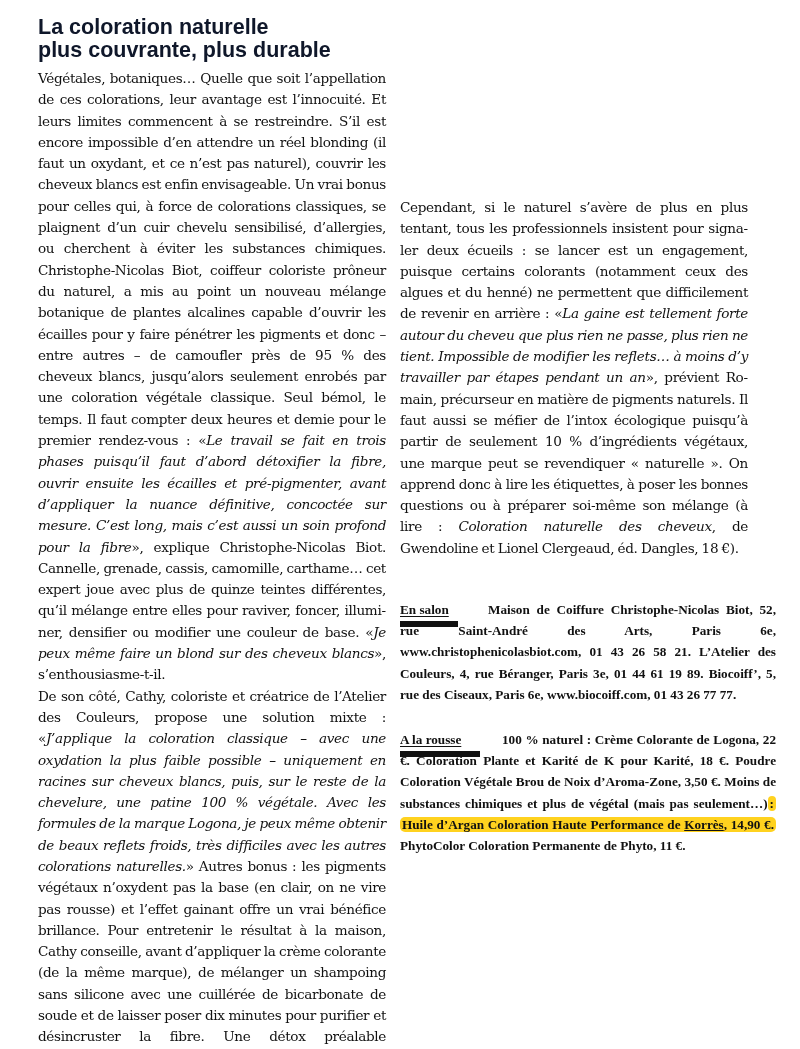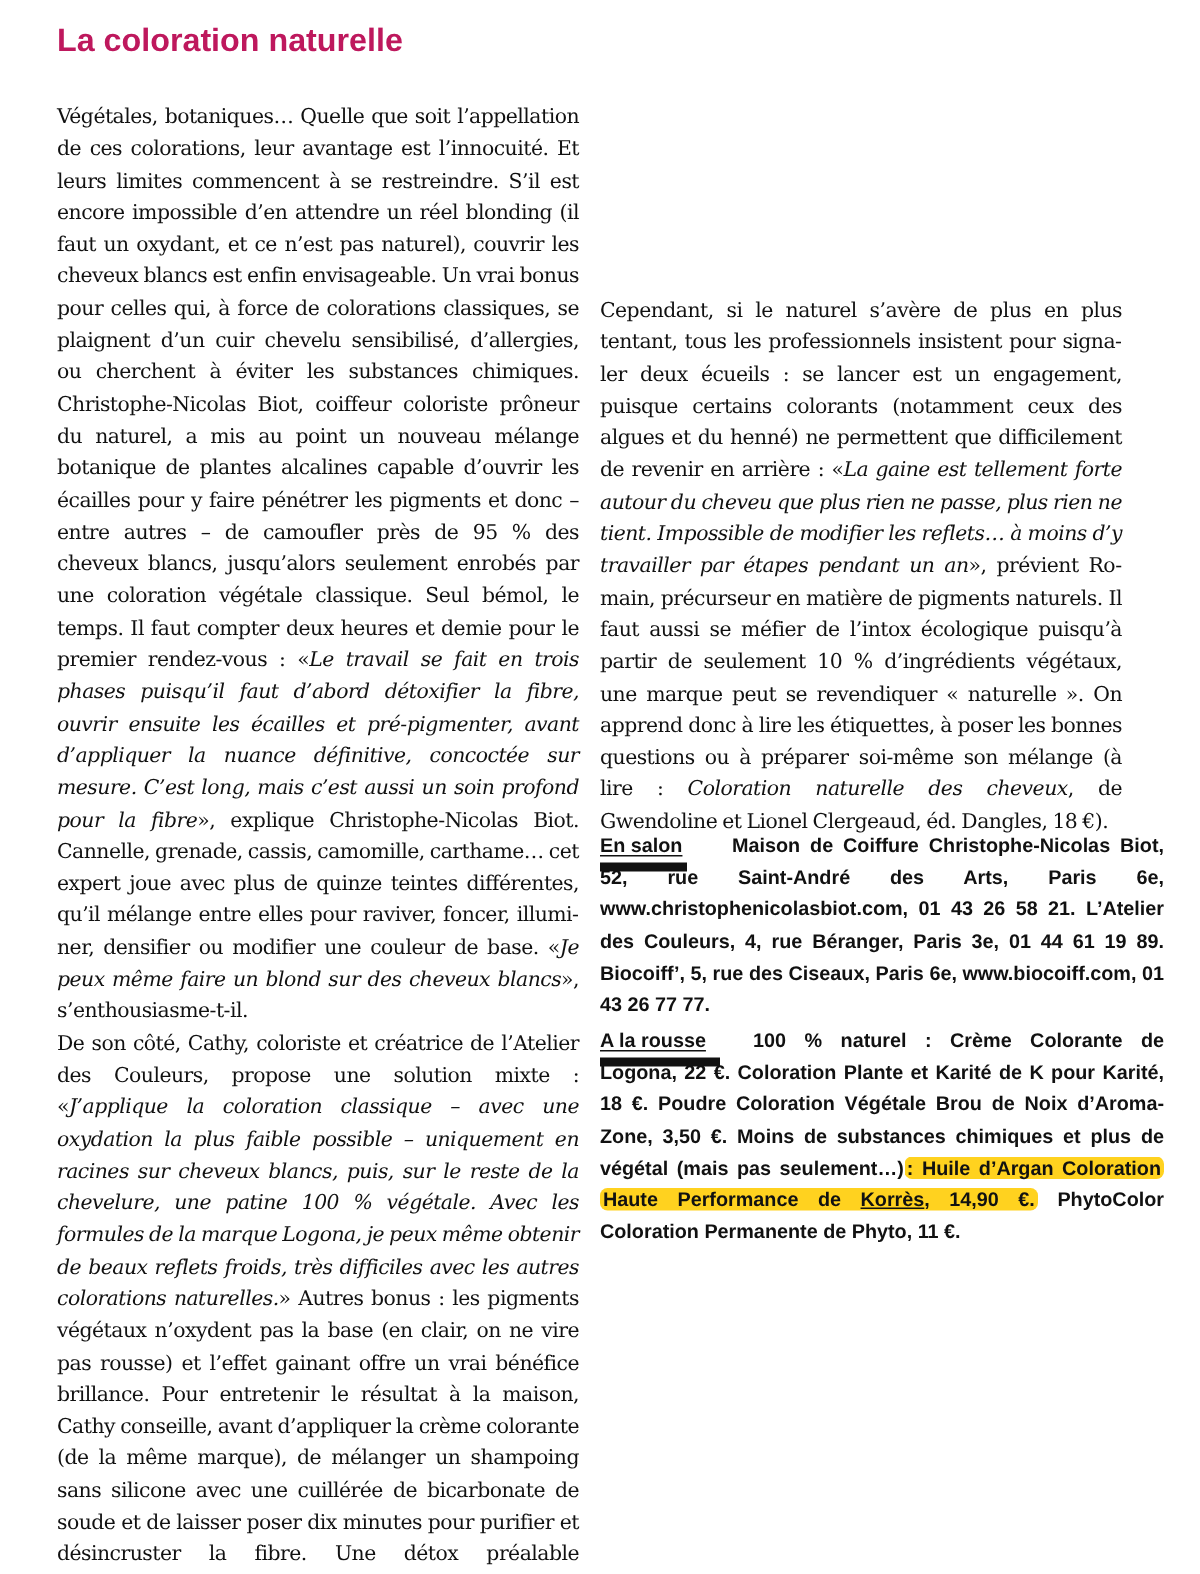--- a/index.html
+++ b/index.html
@@ -1,37 +1,38 @@
 <!DOCTYPE html>
 <html><head>
   <meta charset="utf-8">
   <style>
     html, body { margin: 0; padding: 0; background: #ffffff; }
     body { width: 800px; height: 1049px; position: relative; overflow: hidden; color: #111; }
     .heading {
       position: absolute; left: 38px; top: 16px; width: 360px;
       font-family: "Liberation Sans", sans-serif; font-weight: bold;
-      font-size: 21.5px; line-height: 23px; color: #be185d; margin: 0;
+      font-size: 21.5px; line-height: 23px; color: #0f172a; margin: 0;
     }
     .col {
       position: absolute;
       font-family: "DejaVu Serif", serif;
       font-size: 13.6px; line-height: 21.3px;
       text-align: justify; hyphens: manual;
       letter-spacing: -0.35px; word-spacing: -0.6px;
     }
     .col-left { left: 38px; top: 68px; width: 348px; }
     .col-right { left: 400px; top: 197px; width: 348px; }
     .col p { margin: 0; }
     .col em { font-style: italic; }
     .infos {
       position: absolute; left: 400px; width: 376px;
-      font-family: Liberation Sans, sans-serif; font-weight: bold;
+      font-family: Liberation Serif, serif; font-weight: bold;
       font-size: 13.2px; line-height: 21.2px; color: #111;
       text-align: justify;
+      margin-top: 46px;
     }
     .infos-salon { top: 553px; }
     .infos-maison { top: 683px; }
     .tag {
       float: left; font-weight: bold; margin-right: 14px; position: relative;
       text-decoration: underline; text-underline-offset: 2px;
     }
     .tag-salon { width: 74px; }
     .tag-maison { width: 88px; }
     .tag .bar {
@@ -40,20 +41,21 @@
     .tag-salon .bar { width: 58px; }
     .tag-maison .bar { width: 80px; }
     .hl { background: #ffd21f; border-radius: 5px; padding: 0 2px; box-decoration-break: clone; -webkit-box-decoration-break: clone; }
     .ul { text-decoration: underline; }
   </style>
 </head>
 <body>
 
 <h1 class="heading">
   <span>La coloration naturelle</span><br>
+  <span>plus couvrante, plus durable</span>
 </h1>
 
 <div class="col col-left">
   <p><span>Végétales, botaniques… Quelle que soit l’appellation de ces colorations, leur avantage est l’innocuité. Et leurs limites commencent à se restreindre. S’il est encore impossible d’en attendre un réel blonding (il faut un oxydant, et ce n’est pas naturel), couvrir les cheveux blancs est enfin envisageable. Un vrai bonus pour celles qui, à force de colorations classiques, se plaignent d’un cuir chevelu sensibilisé, d’allergies, ou cherchent à éviter les substances chimiques. Chris­tophe-Nicolas Biot, coiffeur coloriste prôneur du naturel, a mis au point un nouveau mélange botanique de plantes alcalines capable d’ouvrir les écailles pour y faire pénétrer les pigments et donc – entre autres – de camoufler près de 95 % des cheveux blancs, jusqu’alors seulement enrobés par une coloration végétale classique. Seul bémol, le temps. Il faut comp­ter deux heures et demie pour le premier rendez-vous : «</span><em>Le travail se fait en trois phases puisqu’il faut d’abord détoxifier la fibre, ouvrir ensuite les écailles et pré-pigmenter, avant d’appliquer la nuance définitive, concoctée sur mesure. C’est long, mais c’est aussi un soin profond pour la fibre</em><span>», explique Christophe-Nicolas Biot. Cannelle, grenade, cassis, camomille, carthame… cet expert joue avec plus de quinze teintes différentes, qu’il mélange entre elles pour raviver, foncer, illumi­ner, densifier ou modifier une couleur de base. «</span><em>Je peux même faire un blond sur des cheveux blancs</em><span>», s’enthousiasme-t-il.</span></p>
   <p><span>De son côté, Cathy, coloriste et créatrice de l’Atelier des Couleurs, propose une solution mixte : «</span><em>J’applique la coloration classique – avec une oxydation la plus faible possible – uniquement en racines sur cheveux blancs, puis, sur le reste de la chevelure, une patine 100 % végé­tale. Avec les formules de la marque Logona, je peux même obtenir de beaux reflets froids, très difficiles avec les autres colorations naturelles.</em><span>» Autres bonus : les pigments végétaux n’oxydent pas la base (en clair, on ne vire pas rousse) et l’effet gainant offre un vrai bénéfice brillance. Pour entretenir le résultat à la maison, Cathy conseille, avant d’appliquer la crème colorante (de la même marque), de mélanger un shampoing sans silicone avec une cuillérée de bicar­bonate de soude et de laisser poser dix minutes pour purifier et désincruster la fibre. Une détox préalable indispensable pour que les pigments végétaux puissent ensuite adhérer. Elle recommande également de les laver ensuite pendant trois jours.</span></p>
 </div>
 
 <div class="col col-right">
   <p><span>Cependant, si le naturel s’avère de plus en plus tentant, tous les professionnels insistent pour signa­ler deux écueils : se lancer est un engagement, puisque certains colorants (notamment ceux des algues et du henné) ne permettent que difficilement de revenir en arrière : «</span><em>La gaine est tellement forte autour du cheveu que plus rien ne passe, plus rien ne tient. Impossible de modifier les reflets… à moins d’y travailler par étapes pendant un an</em><span>», prévient Ro­main, précurseur en matière de pigments naturels. Il faut aussi se méfier de l’intox écologique puisqu’à partir de seulement 10 % d’ingrédients végétaux, une marque peut se revendiquer « naturelle ». On apprend donc à lire les étiquettes, à poser les bonnes questions ou à préparer soi-même son mélange (à lire : </span><em>Coloration naturelle des cheveux</em><span>, de Gwendoline et Lionel Clergeaud, éd. Dangles, 18 €).</span></p>
 </div>

